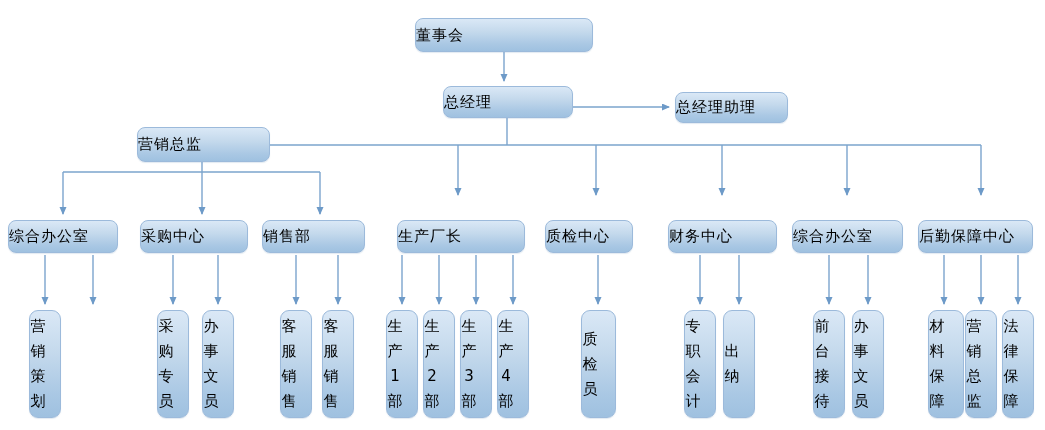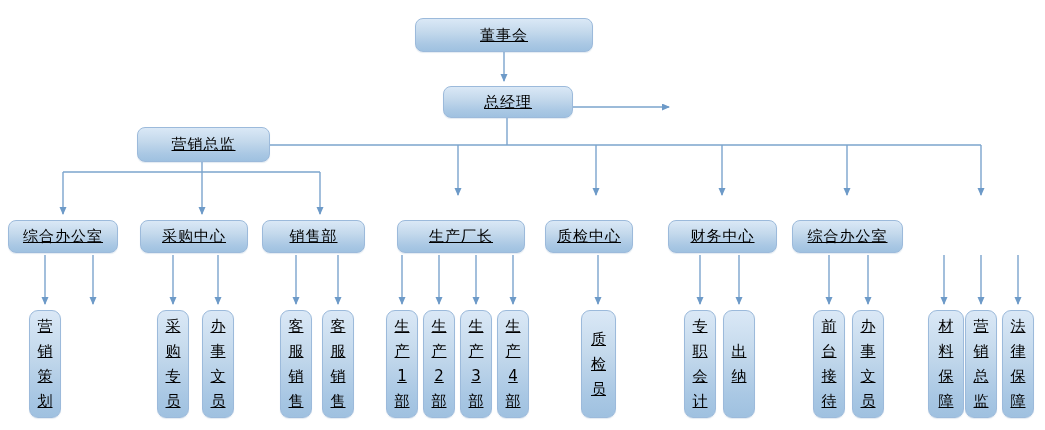--- a/index.html
+++ b/index.html
@@ -3,24 +3,23 @@
 <meta charset="utf-8">
 <style>
   html,body{margin:0;padding:0;background:#ffffff;}
   body{font-family:"DejaVu Sans","Liberation Sans",sans-serif;}
   .stage{position:relative;width:1045px;height:430px;background:#ffffff;overflow:hidden;}
   .connectors{position:absolute;left:0;top:0;width:1045px;height:430px;}
   .node{
     position:absolute;box-sizing:border-box;
     border:1px solid #9cbadb;border-radius:8px;
     background:linear-gradient(180deg,#dae8f6 0%,#c4d9ec 40%,#aac8e4 78%,#9fc1e0 100%);
-    display:flex;align-items:center;justify-content:center;
+    display:flex;align-items:center;
     font-size:15px;color:#000;
     box-shadow:0 1px 1px rgba(140,170,200,0.25);
-    text-decoration:underline;
   }
   .node .lbl{white-space:nowrap;letter-spacing:1px;}
   .node.leaf{border-radius:9px;}
   .node.leaf .vtxt{
     display:inline-block;width:16px;
     word-break:break-all;line-height:25px;
     text-align:center;font-size:15px;
   }
 </style>
 </head>
@@ -74,20 +73,23 @@
       <line x1="1018" y1="255" x2="1018" y2="304" marker-end="url(#arrowhead)"></line>
     </g>
   </svg>
 
   <div class="node" style="left:415px;top:18px;width:178px;height:34px">
       <span class="lbl">董事会</span>
     </div>
   <div class="node" style="left:443px;top:86px;width:130px;height:32px">
       <span class="lbl">总经理</span>
     </div>
+  <div class="node" style="left:675px;top:92px;width:113px;height:31px">
+      <span class="lbl">总经理助理</span>
+    </div>
   <div class="node" style="left:137px;top:127px;width:133px;height:35px">
       <span class="lbl">营销总监</span>
     </div>
 
   <div class="node" style="left:8px;top:220px;width:110px;height:33px">
       <span class="lbl">综合办公室</span>
     </div>
   <div class="node" style="left:140px;top:220px;width:108px;height:33px">
       <span class="lbl">采购中心</span>
     </div>
@@ -98,20 +100,23 @@
       <span class="lbl">生产厂长</span>
     </div>
   <div class="node" style="left:545px;top:220px;width:88px;height:33px">
       <span class="lbl">质检中心</span>
     </div>
   <div class="node" style="left:668px;top:220px;width:109px;height:33px">
       <span class="lbl">财务中心</span>
     </div>
   <div class="node" style="left:792px;top:220px;width:111px;height:33px">
       <span class="lbl">综合办公室</span>
+    </div>
+  <div class="node" style="left:918px;top:220px;width:115px;height:33px">
+      <span class="lbl">后勤保障中心</span>
     </div>
 
   <div class="node leaf" style="left:29px;top:310px;width:32px;height:108px">
       <span class="vtxt">营销策划</span>
     </div>
   <div class="node leaf" style="left:157px;top:310px;width:32px;height:108px">
       <span class="vtxt">采购专员</span>
     </div>
   <div class="node leaf" style="left:202px;top:310px;width:32px;height:108px">
       <span class="vtxt">办事文员</span>

